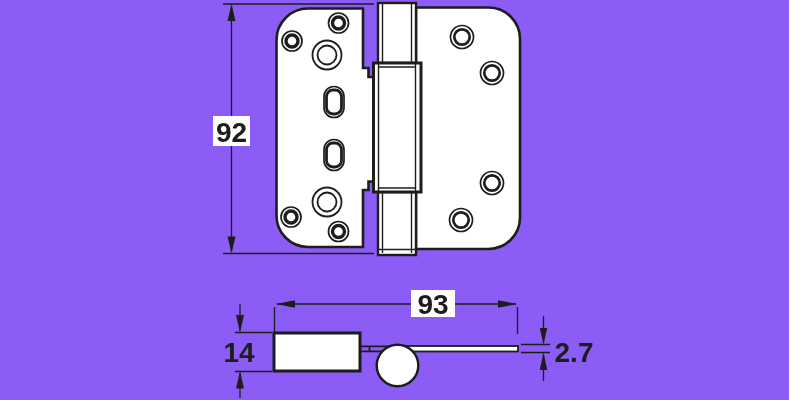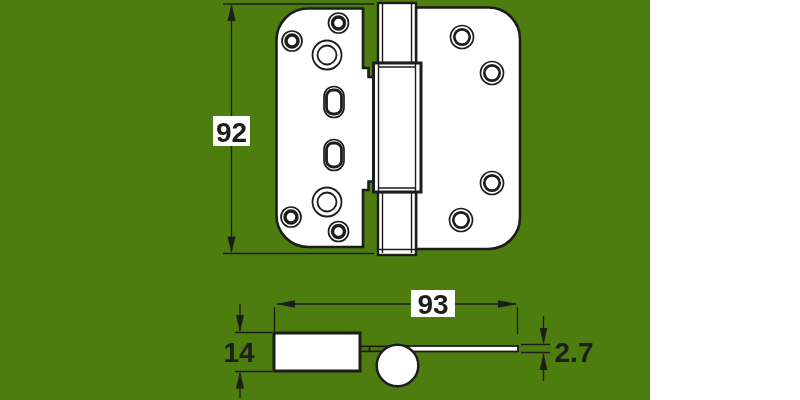--- a/index.html
+++ b/index.html
@@ -5,23 +5,23 @@
   html, body {
     margin: 0;
     padding: 0;
     width: 800px;
     height: 400px;
     background: #ffffff;
     overflow: hidden;
   }
   .canvas {
     position: relative;
-    width: 650px;
+    width: 789px;
     height: 400px;
-    background: #4d7c0f;
+    background: #8b5cf6;
   }
   svg {
     display: block;
   }
   .dim-text {
     font-family: "Liberation Sans", "DejaVu Sans", sans-serif;
     font-weight: 700;
     font-size: 28px;
     fill: #1d1d1b;
   }

